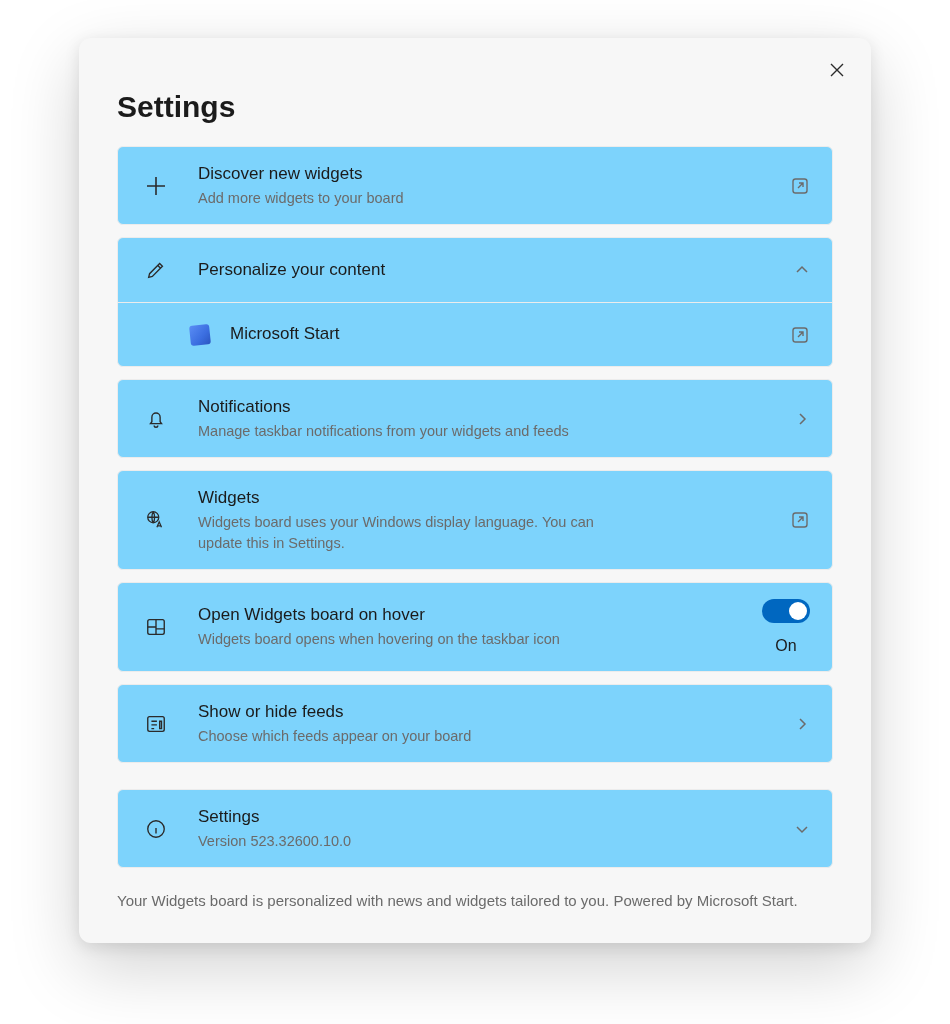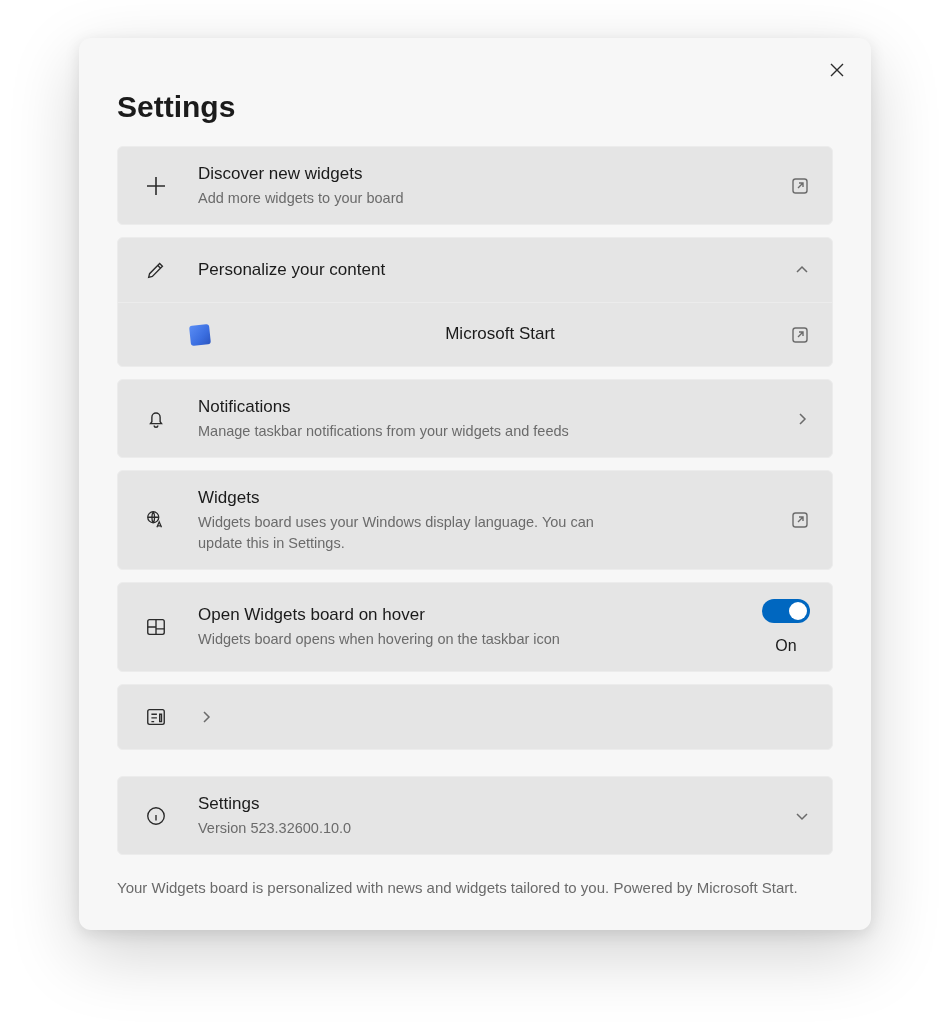--- a/index.html
+++ b/index.html
@@ -33,38 +33,37 @@
     background: transparent; border: none;
     color: #2b2b2b;
     cursor: pointer;
   }
   .title {
     font-size: 30px;
     font-weight: 600;
     margin: 32px 0 22px 0;
   }
   .card {
-    background: #e5e5e5;
+    background: #7dd3fc;
     border: 1px solid #ececec;
     border-radius: 6px;
     margin-bottom: 12px;
     overflow: hidden;
   }
   .row {
     display: flex;
     align-items: center;
     padding: 16px 22px 16px 18px;
     gap: 22px;
     min-height: 64px;
   }
   .row.sub {
     border-top: 1px solid #ececec;
     padding-left: 72px;
     gap: 20px;
-    text-align: center;
   }
   .lead-ico {
     width: 40px;
     display: flex; align-items: center; justify-content: center;
     flex-shrink: 0;
     color: #2b2b2b;
   }
   .texts { flex: 1 1 auto; min-width: 0; }
   .t1 {
     font-size: 17px;
@@ -245,20 +244,24 @@
     </div>
 
     <div class="card">
       <div class="row">
         <div class="lead-ico">
           <svg width="22" height="22" viewBox="0 0 24 24" fill="none" stroke="currentColor" stroke-width="1.5">
               <rect x="3" y="4" width="18" height="16" rx="2"></rect>
               <path d="M7 9h6M7 13h6M7 17h3M16 9h2v8h-2z"></path>
             </svg>
         </div>
+        <div class="texts">
+          <div class="t1">Show or hide feeds</div>
+          <div class="t2">Choose which feeds appear on your board</div>
+        </div>
         <div class="trail">
           <svg width="16" height="16" viewBox="0 0 16 16" fill="none" stroke="currentColor" stroke-width="1.5">
               <path d="M6 3l5 5-5 5"></path>
             </svg>
         </div>
       </div>
     </div>
 
     <div class="about-gap"></div>
 

